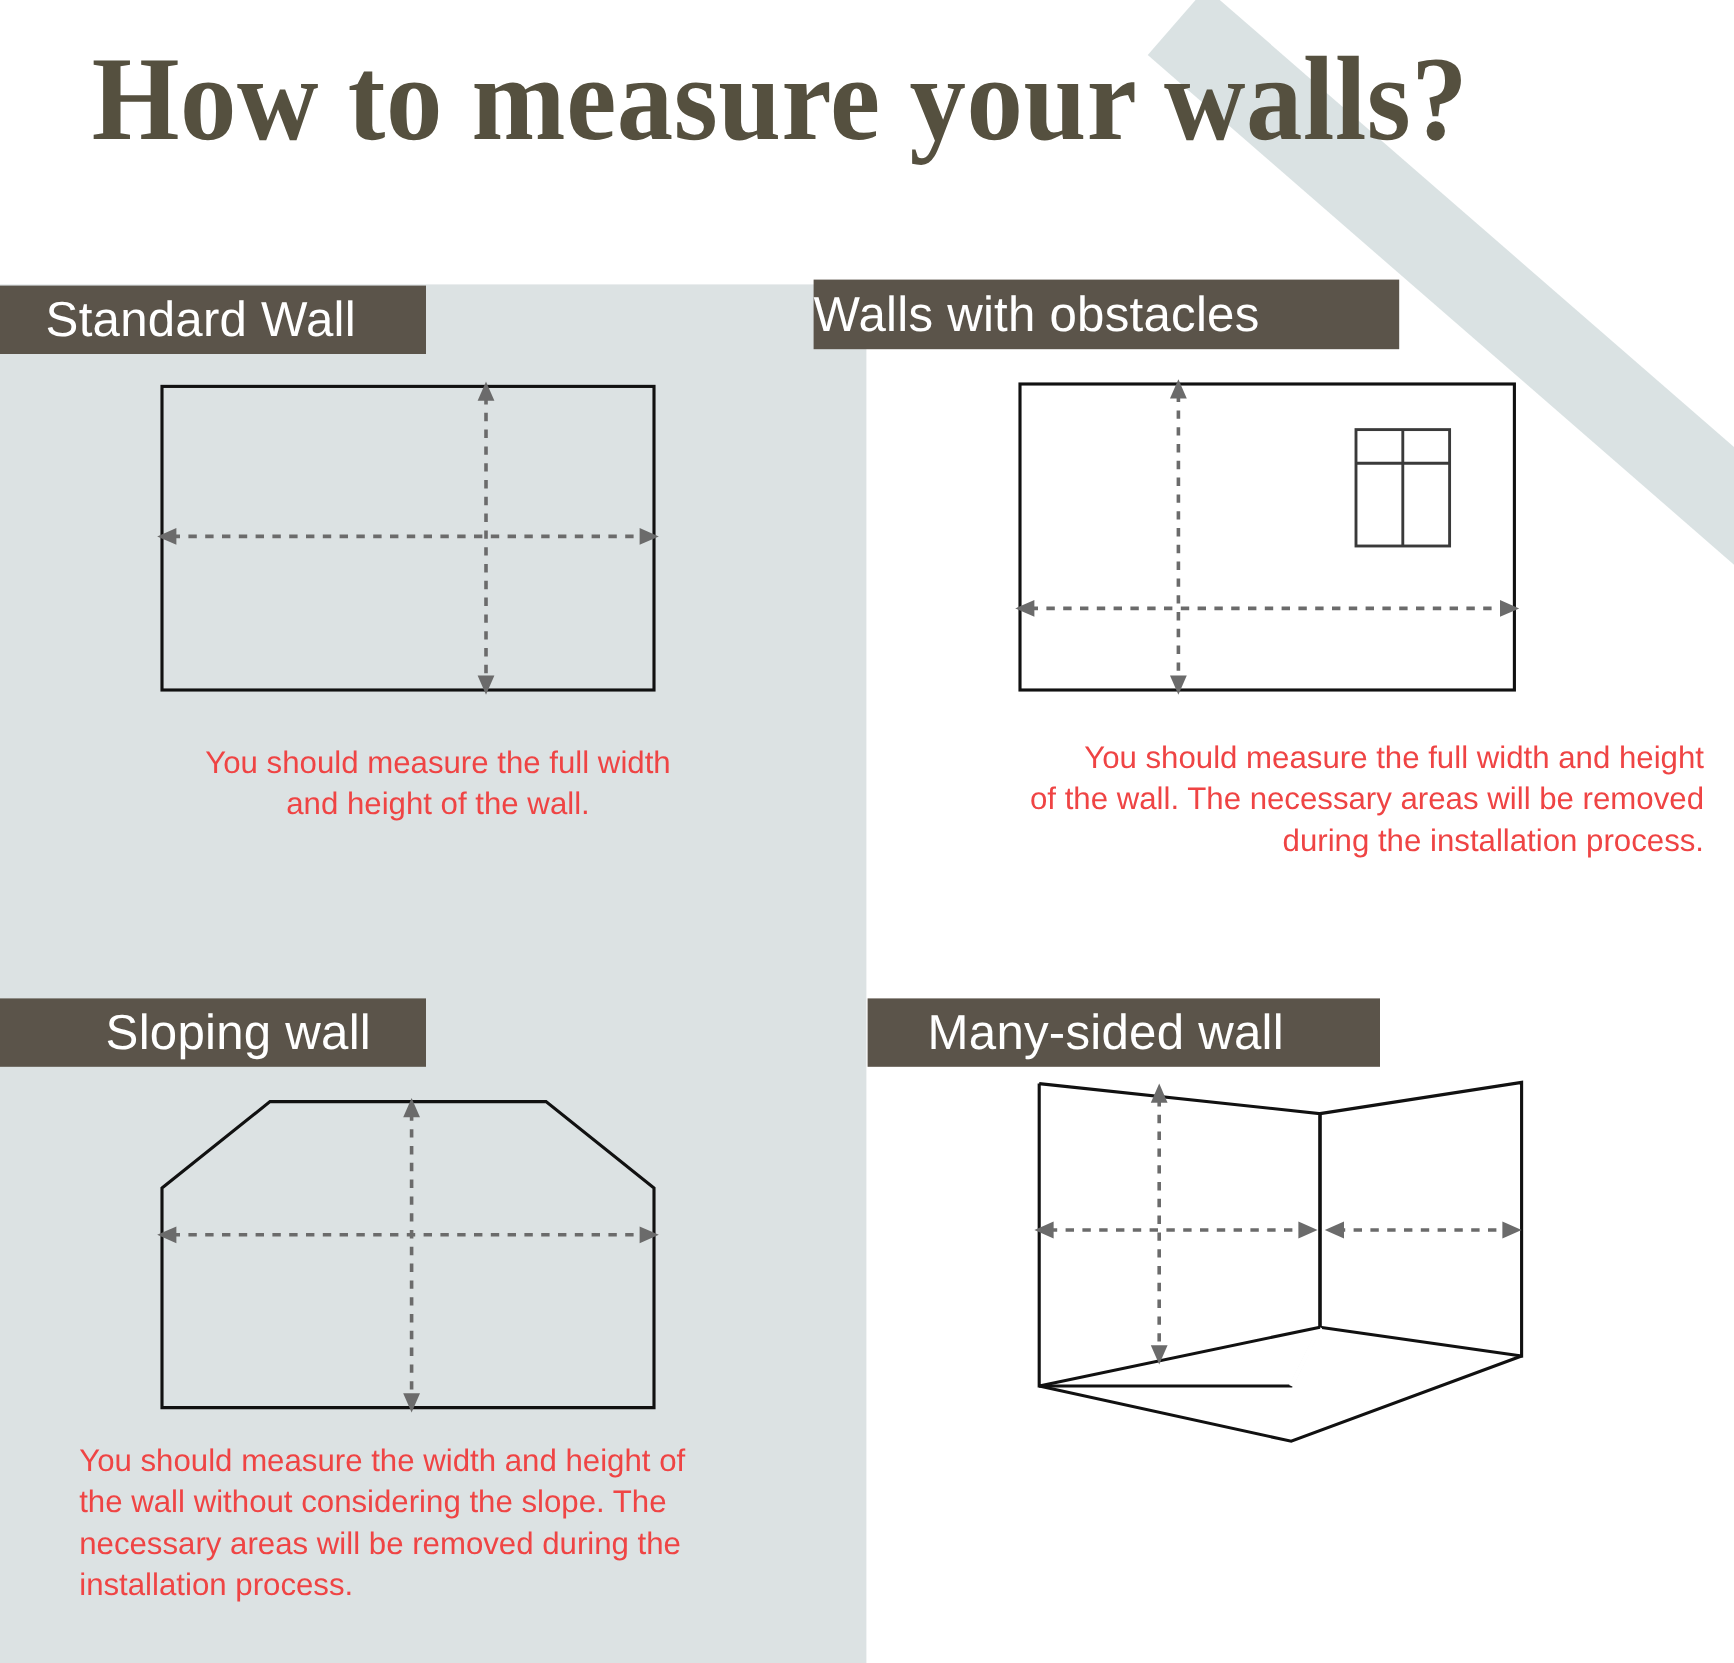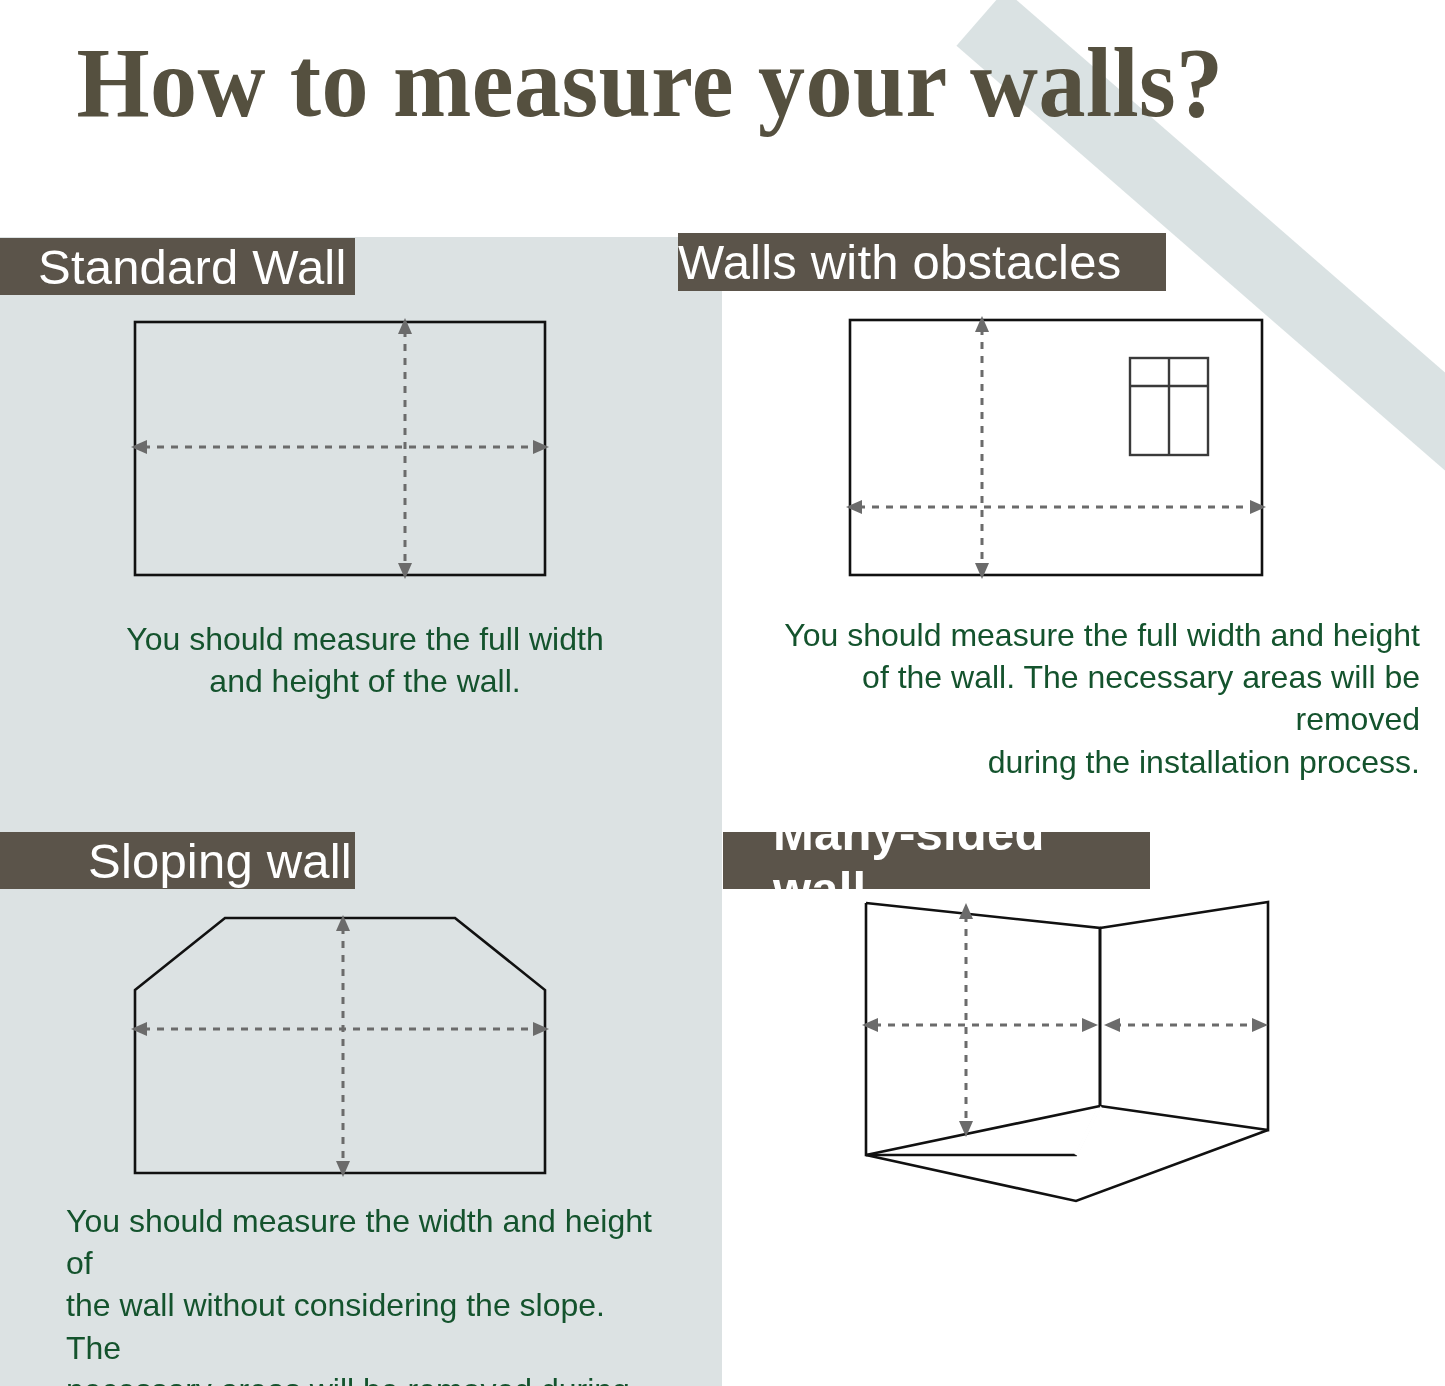--- a/index.html
+++ b/index.html
@@ -62,34 +62,34 @@
   }
 
   
   .bar {
     position: absolute;
     background: #5b544a;
     color: #ffffff;
     display: flex;
     align-items: center;
     box-sizing: border-box;
-    font-size: 49px;
+    font-size: 41px;
     font-weight: 400;
     letter-spacing: 0.2px;
   }
   .bar-standard   { left: 0px;   top: 238px; width: 355px; height: 57px; padding-left: 38px; }
   .bar-obstacles  { left: 678px; top: 233px; width: 488px; height: 58px; }
   .bar-sloping    { left: 0px;   top: 832px; width: 355px; height: 57px; padding-left: 88px; }
-  .bar-manysided  { left: 723px; top: 832px; width: 427px; height: 57px; padding-left: 50px; font-weight: bold; }
+  .bar-manysided  { left: 723px; top: 832px; width: 427px; height: 57px; padding-left: 50px; }
 
   
   .caption {
     position: absolute;
-    color: #14532d;
-    font-size: 32px;
+    color: #ef4444;
+    font-size: 26px;
     line-height: 1.32;
     white-space: pre-line;
   }
   .cap-standard  { left: 105px; top: 618px; width: 520px; text-align: center; }
   .cap-obstacles { left: 780px; top: 614px; width: 640px; text-align: right; }
   .cap-sloping   { left: 66px;  top: 1200px; width: 600px; text-align: left; }
   .cap-manysided { left: 816px; top: 1208px; width: 610px; text-align: left; }
 
   
   .diagram {

